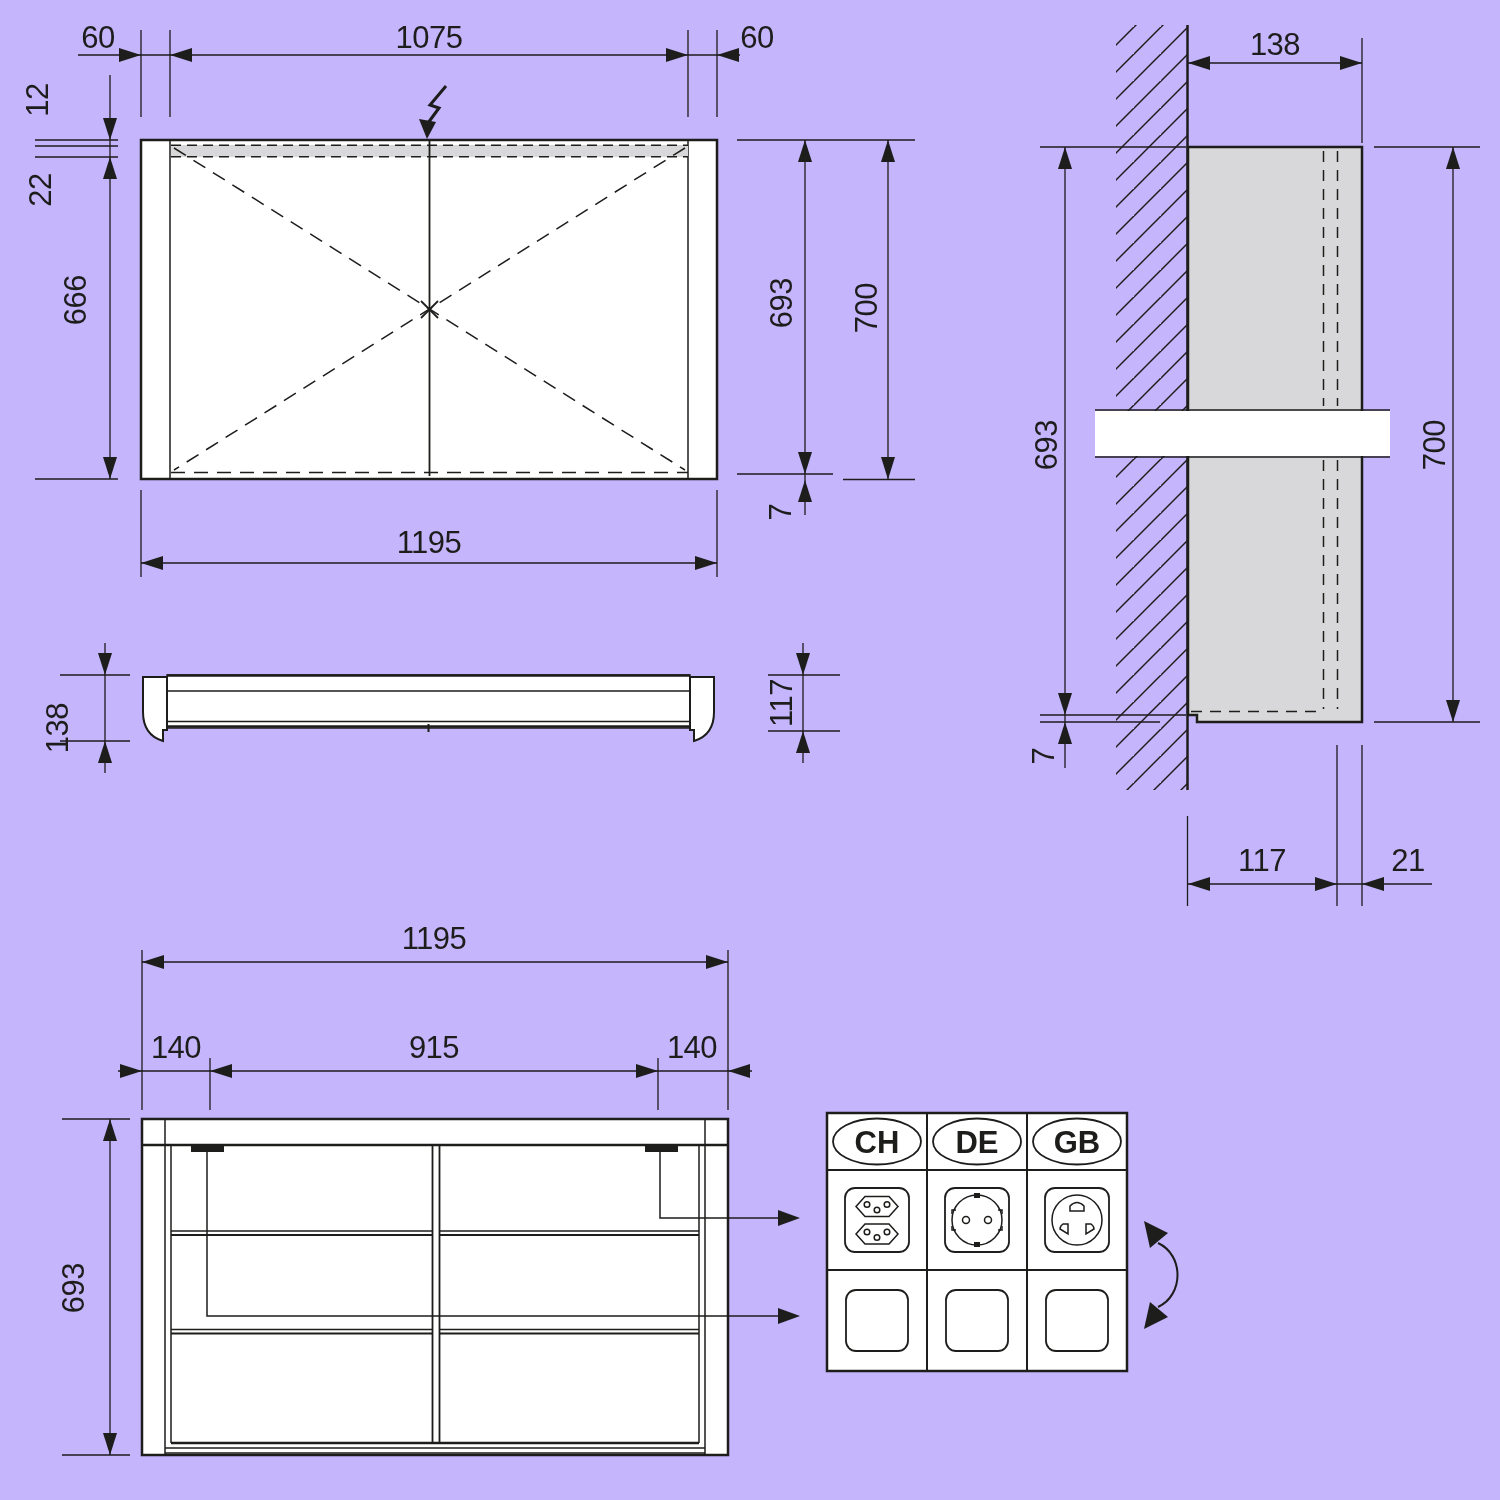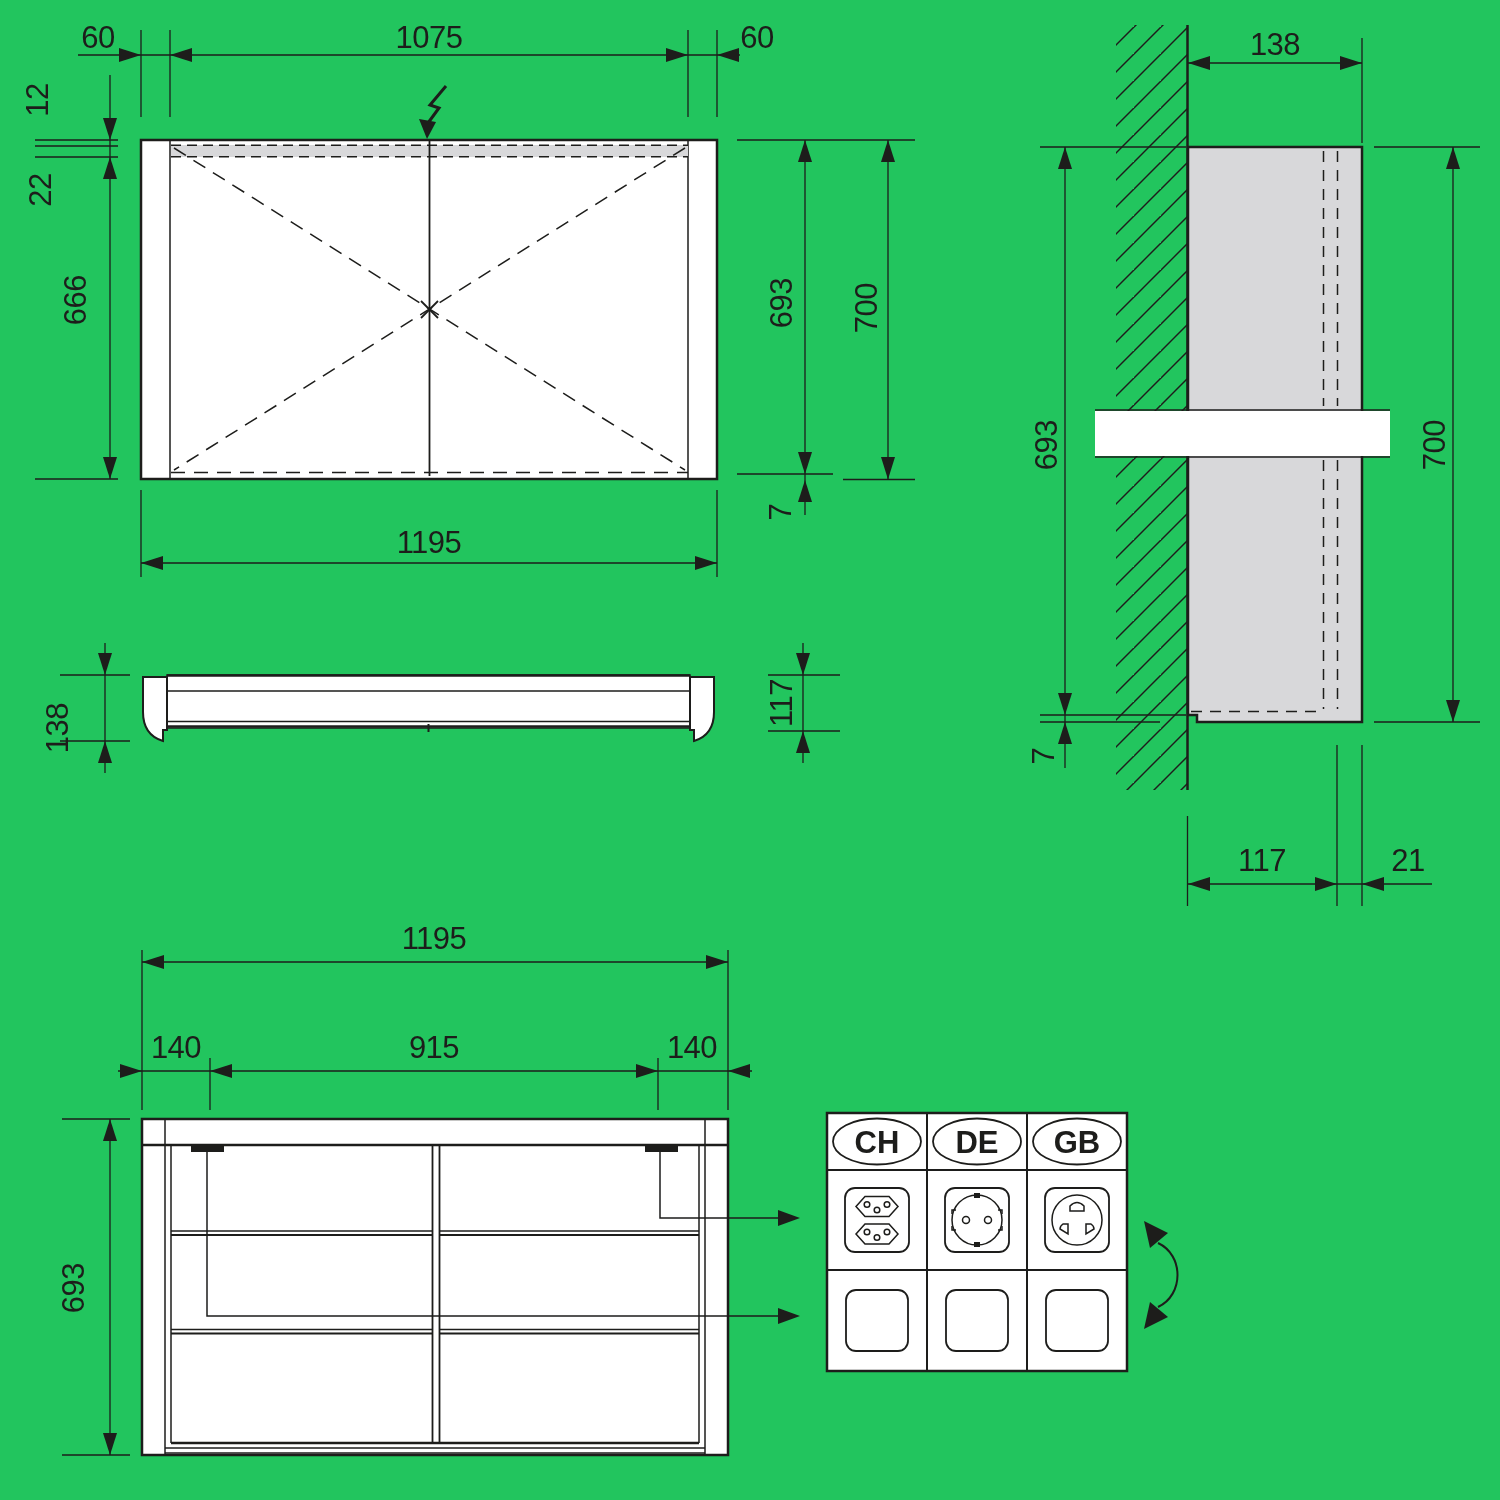--- a/index.html
+++ b/index.html
@@ -1,16 +1,16 @@
 <!DOCTYPE html>
 <html><head>
 <meta charset="utf-8">
 <style>
   html,body{margin:0;padding:0;background:#ffffff;}
-  .canvas{width:1500px;height:1500px;position:relative;background:#22c55e;}
+  .canvas{width:1500px;height:1500px;position:relative;background:#c4b5fd;}
   svg{display:block;font-family:"Liberation Sans", sans-serif;}
   .ln{stroke:#1d1d1b;fill:none;}
   .w30{stroke-width:3;}
   .w25{stroke-width:2.5;}
   .w20{stroke-width:2;}
   .w18{stroke-width:1.8;}
   .w15{stroke-width:1.5;}
   .w13{stroke-width:1.3;}
   .dashL{stroke-dasharray:14 9;}
   .dashS{stroke-dasharray:10 6;}

